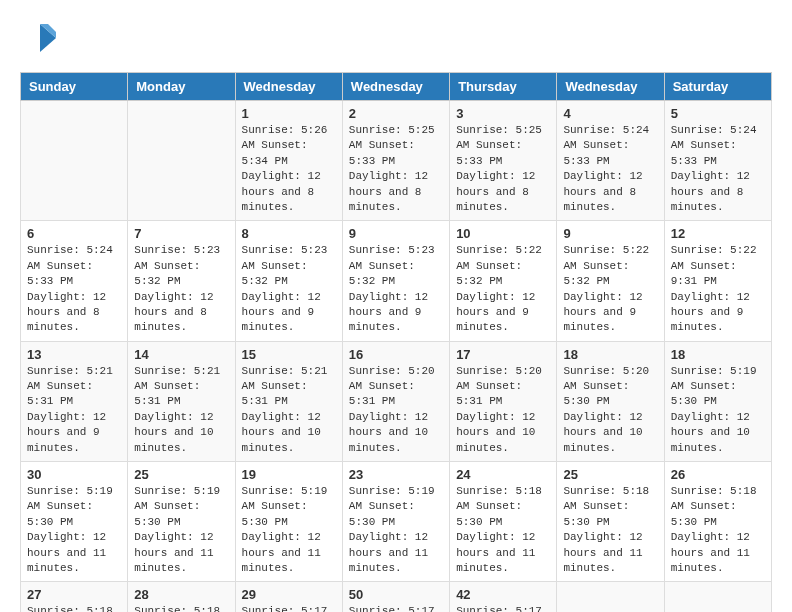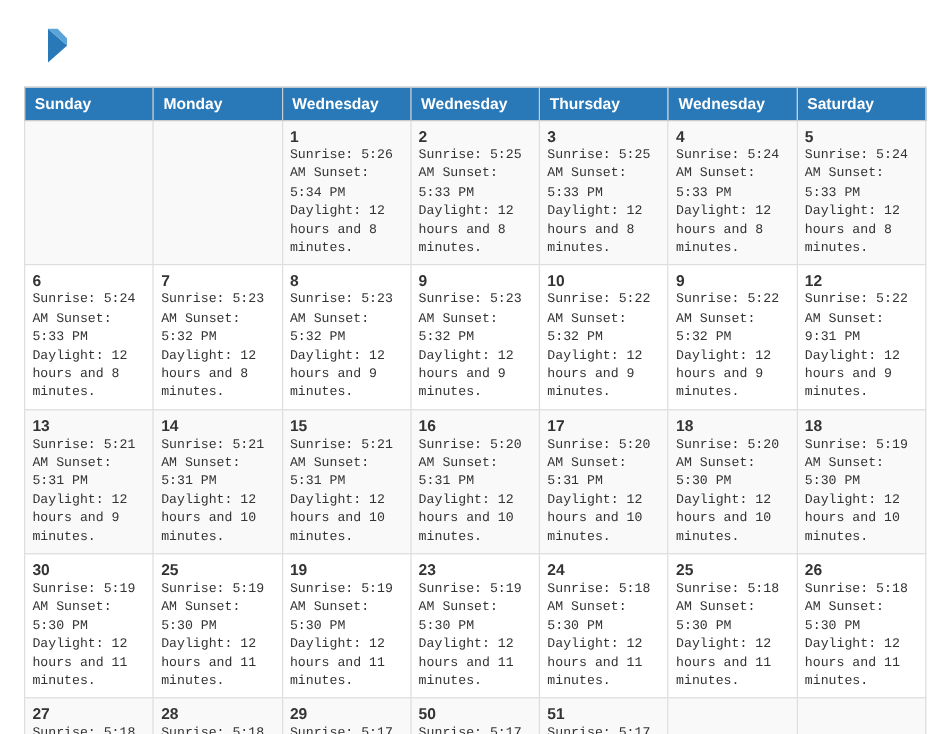--- a/index.html
+++ b/index.html
@@ -307,21 +307,21 @@
 Sunset: 5:30 PM
 Daylight: 12 hours and 12 minutes.</div>
         </td>
         <td>
           <span class="day-num">50</span>
           <div class="day-info">Sunrise: 5:17 AM
 Sunset: 5:30 PM
 Daylight: 12 hours and 12 minutes.</div>
         </td>
         <td>
-          <span class="day-num">51</span>
+          <span class="day-num">42</span>
           <div class="day-info">Sunrise: 5:17 AM
 Sunset: 5:30 PM
 Daylight: 12 hours and 12 minutes.</div>
         </td>
         <td></td>
         <td></td>
       </tr>
     </tbody>
 </table>
 

